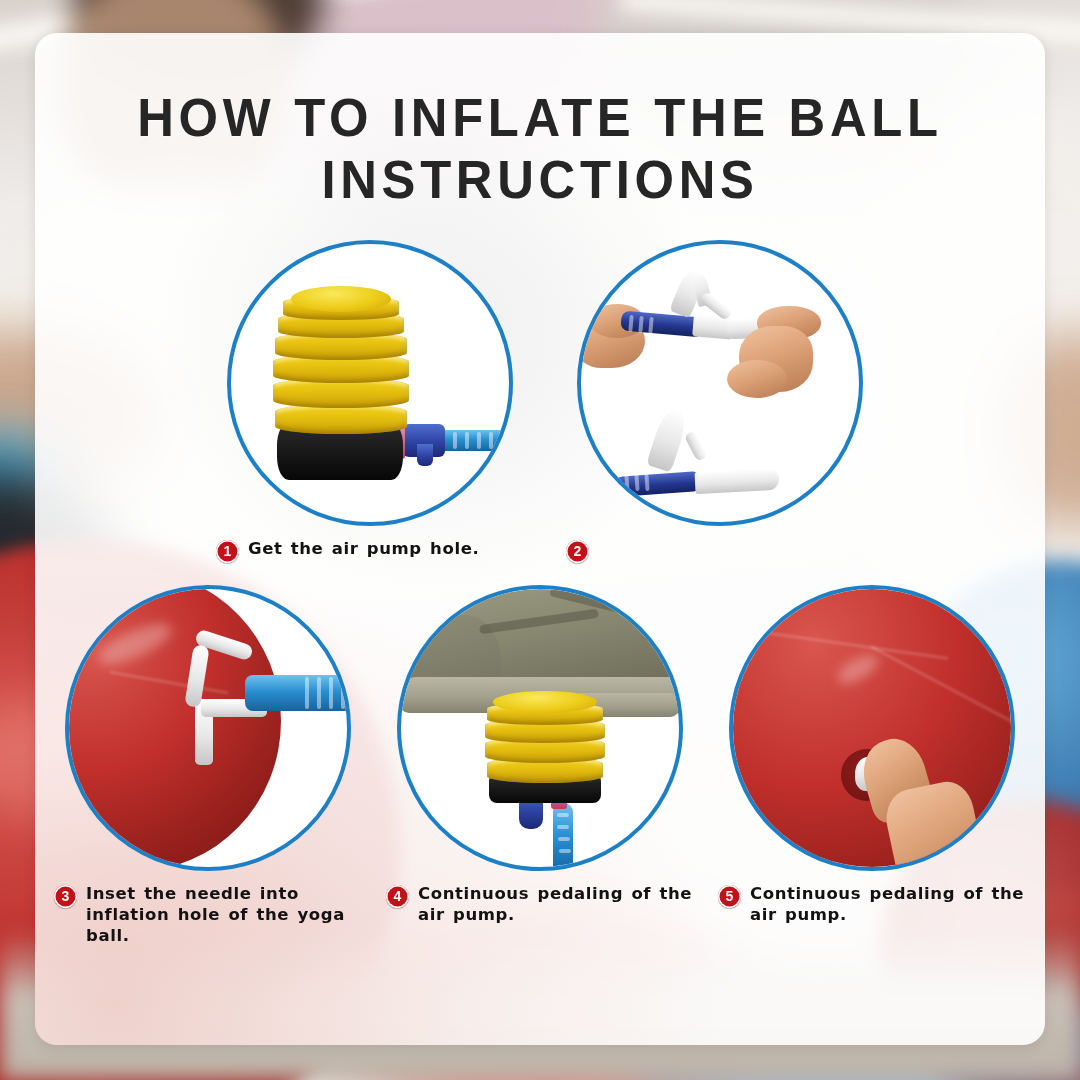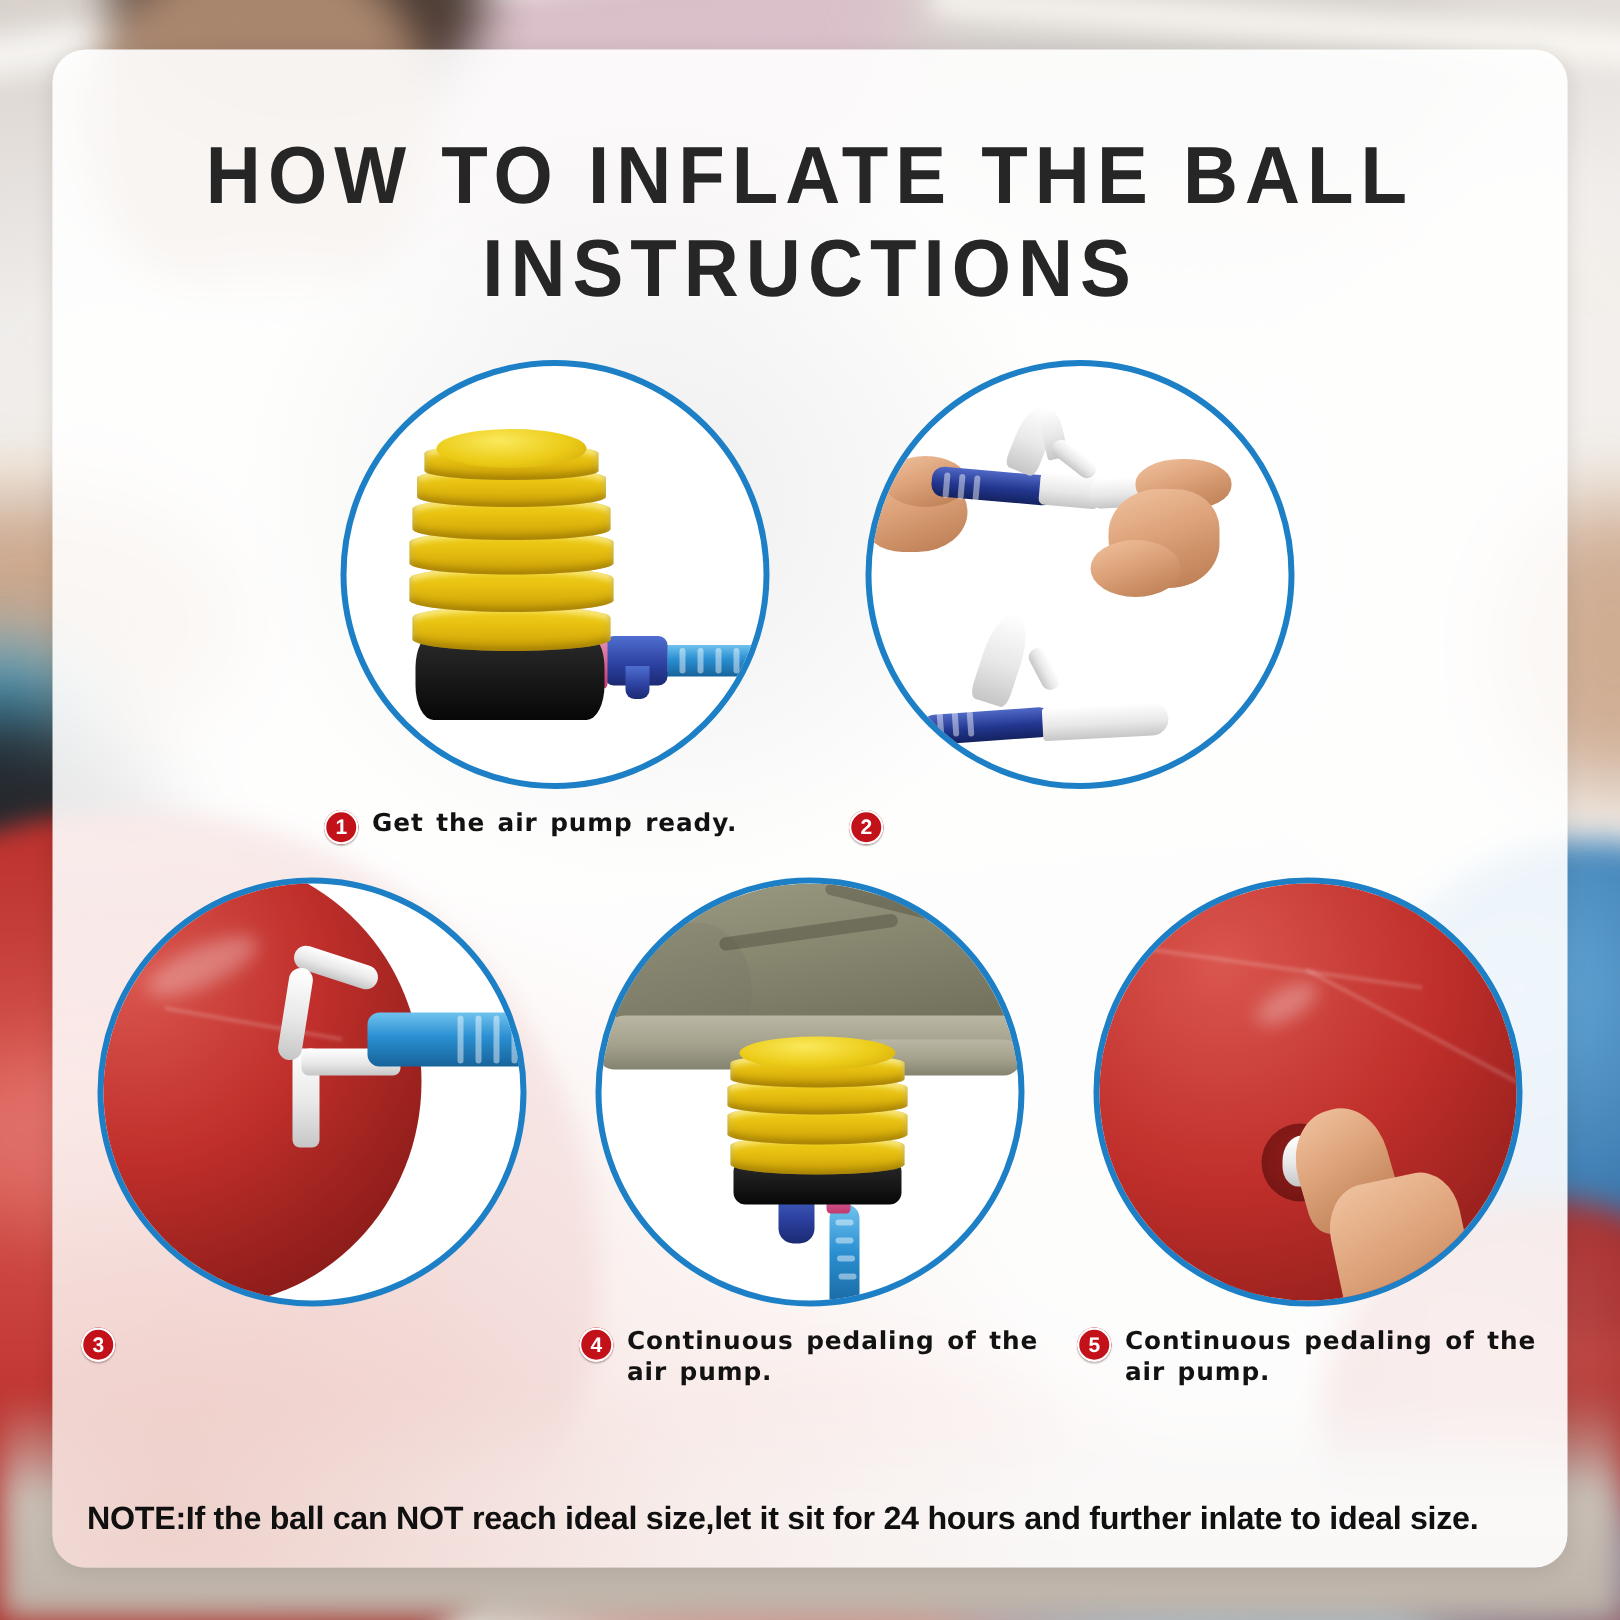--- a/index.html
+++ b/index.html
@@ -217,21 +217,21 @@
             <div class="bellow" style="left:42px;top:134px;width:136px;height:30px;"></div>
             <div class="bellow" style="left:42px;top:110px;width:136px;height:29px;"></div>
             <div class="bellow" style="left:44px;top:88px;width:132px;height:28px;"></div>
             <div class="bellow" style="left:47px;top:68px;width:126px;height:26px;"></div>
             <div class="bellow" style="left:52px;top:52px;width:116px;height:24px;"></div>
             <div class="pump-top" style="left:60px;top:42px;width:100px;height:26px;"></div>
           </div>
         </div>
         <div class="cap">
           <div class="badge">1</div>
-          <div class="cap-text">Get the air pump ready.</div>
+          <div class="cap-text">Get the air pump hole.</div>
         </div>
       </div>
 
       <div class="step">
         <div class="circle">
           <div class="art">
 
             <div class="skin" style="left:-6px;top:68px;width:70px;height:56px;border-radius:40% 55% 50% 40%;"></div>
             <div class="skin" style="left:8px;top:60px;width:56px;height:34px;border-radius:50%;"></div>
             <div class="darkblue" style="left:40px;top:70px;width:82px;height:20px;transform:rotate(5deg);"></div>
@@ -279,20 +279,21 @@
             <div class="hose" style="left:176px;top:86px;width:126px;height:36px;border-radius:8px;"></div>
             <div class="hose-rib" style="left:236px;top:88px;height:32px;"></div>
             <div class="hose-rib" style="left:248px;top:88px;height:32px;"></div>
             <div class="hose-rib" style="left:260px;top:88px;height:32px;"></div>
             <div class="hose-rib" style="left:272px;top:88px;height:32px;"></div>
 
           </div>
         </div>
         <div class="cap">
           <div class="badge">3</div>
+          <div class="cap-text">Inset the needle into inflation hole of the yoga ball.</div>
         </div>
       </div>
 
       <div class="step">
         <div class="circle">
           <div class="art">
 
             <div class="shoe-upper" style="left:8px;top:0px;width:262px;height:104px;"></div>
             <div class="shoe-toe" style="left:4px;top:26px;width:96px;height:74px;"></div>
             <div class="shoe-stripe" style="left:78px;top:28px;width:120px;height:9px;transform:rotate(-8deg);"></div>
@@ -337,15 +338,14 @@
           </div>
         </div>
         <div class="cap">
           <div class="badge">5</div>
           <div class="cap-text">Continuous pedaling of the air pump.</div>
         </div>
       </div>
     </div>
   </div>
 
-  <div class="note">NOTE:If the ball can NOT reach ideal size,let it sit for 24 hours and further inlate to ideal size.</div>
 
 </div>
 
 </body></html>

